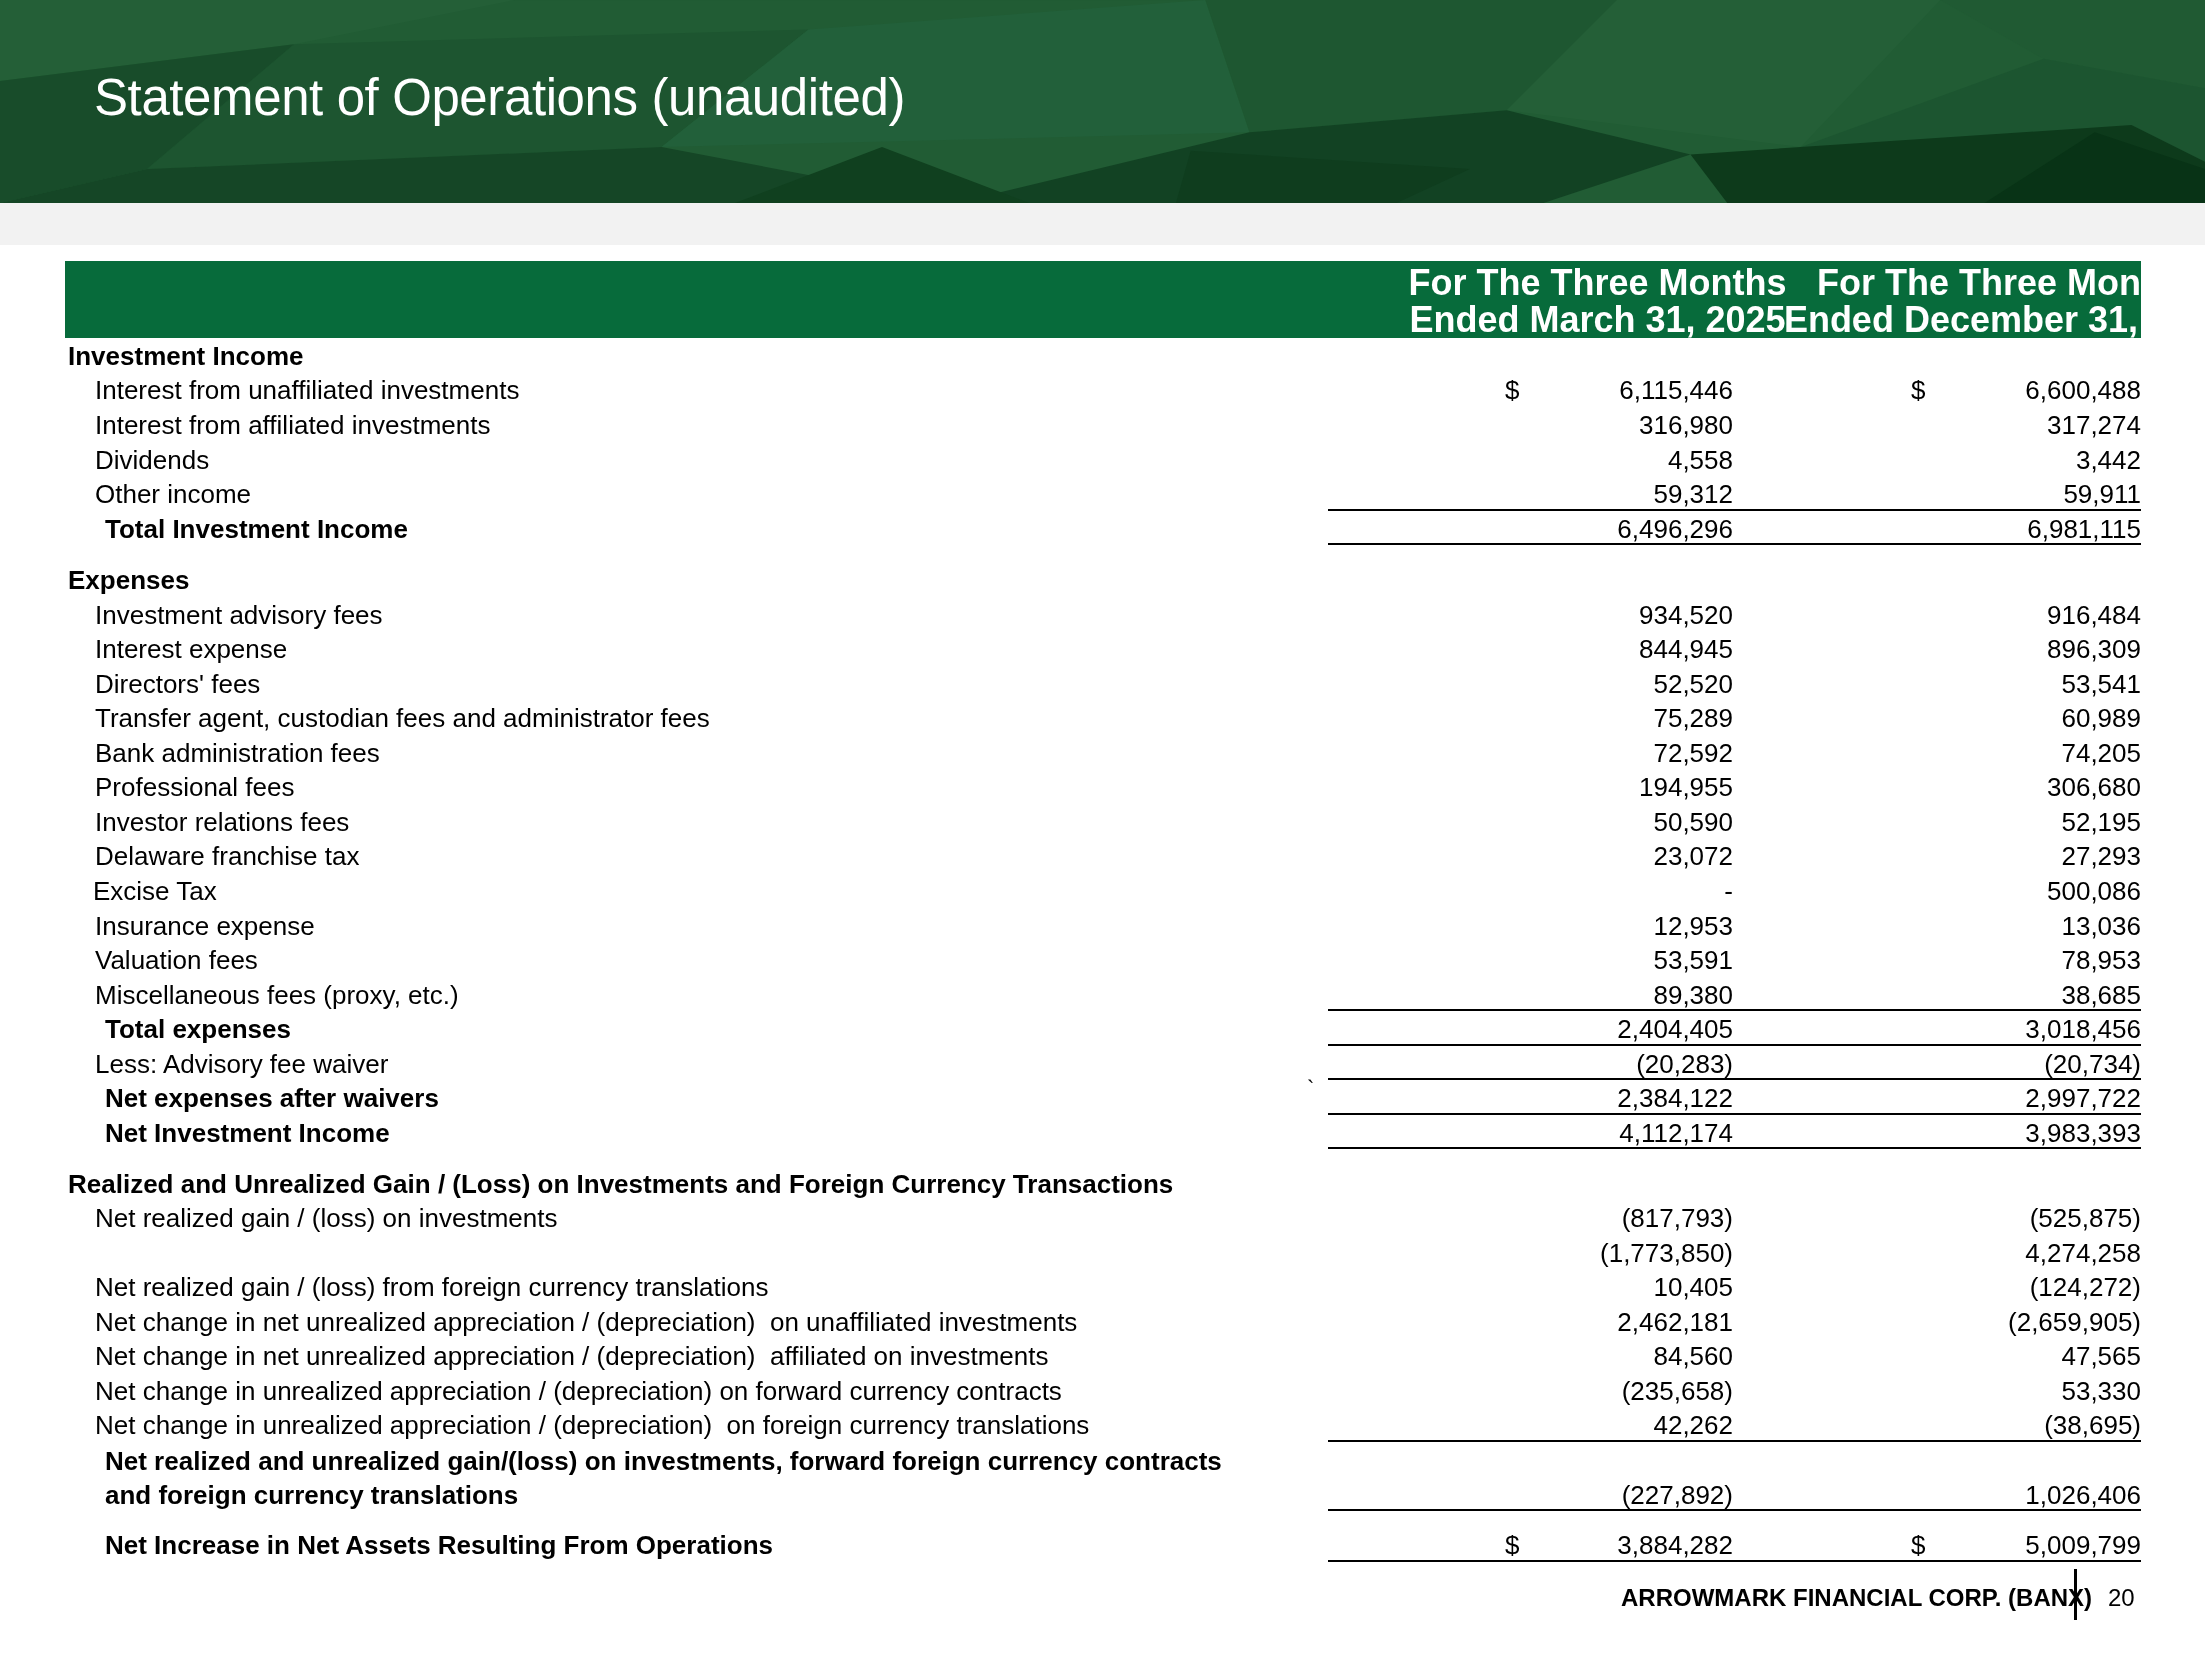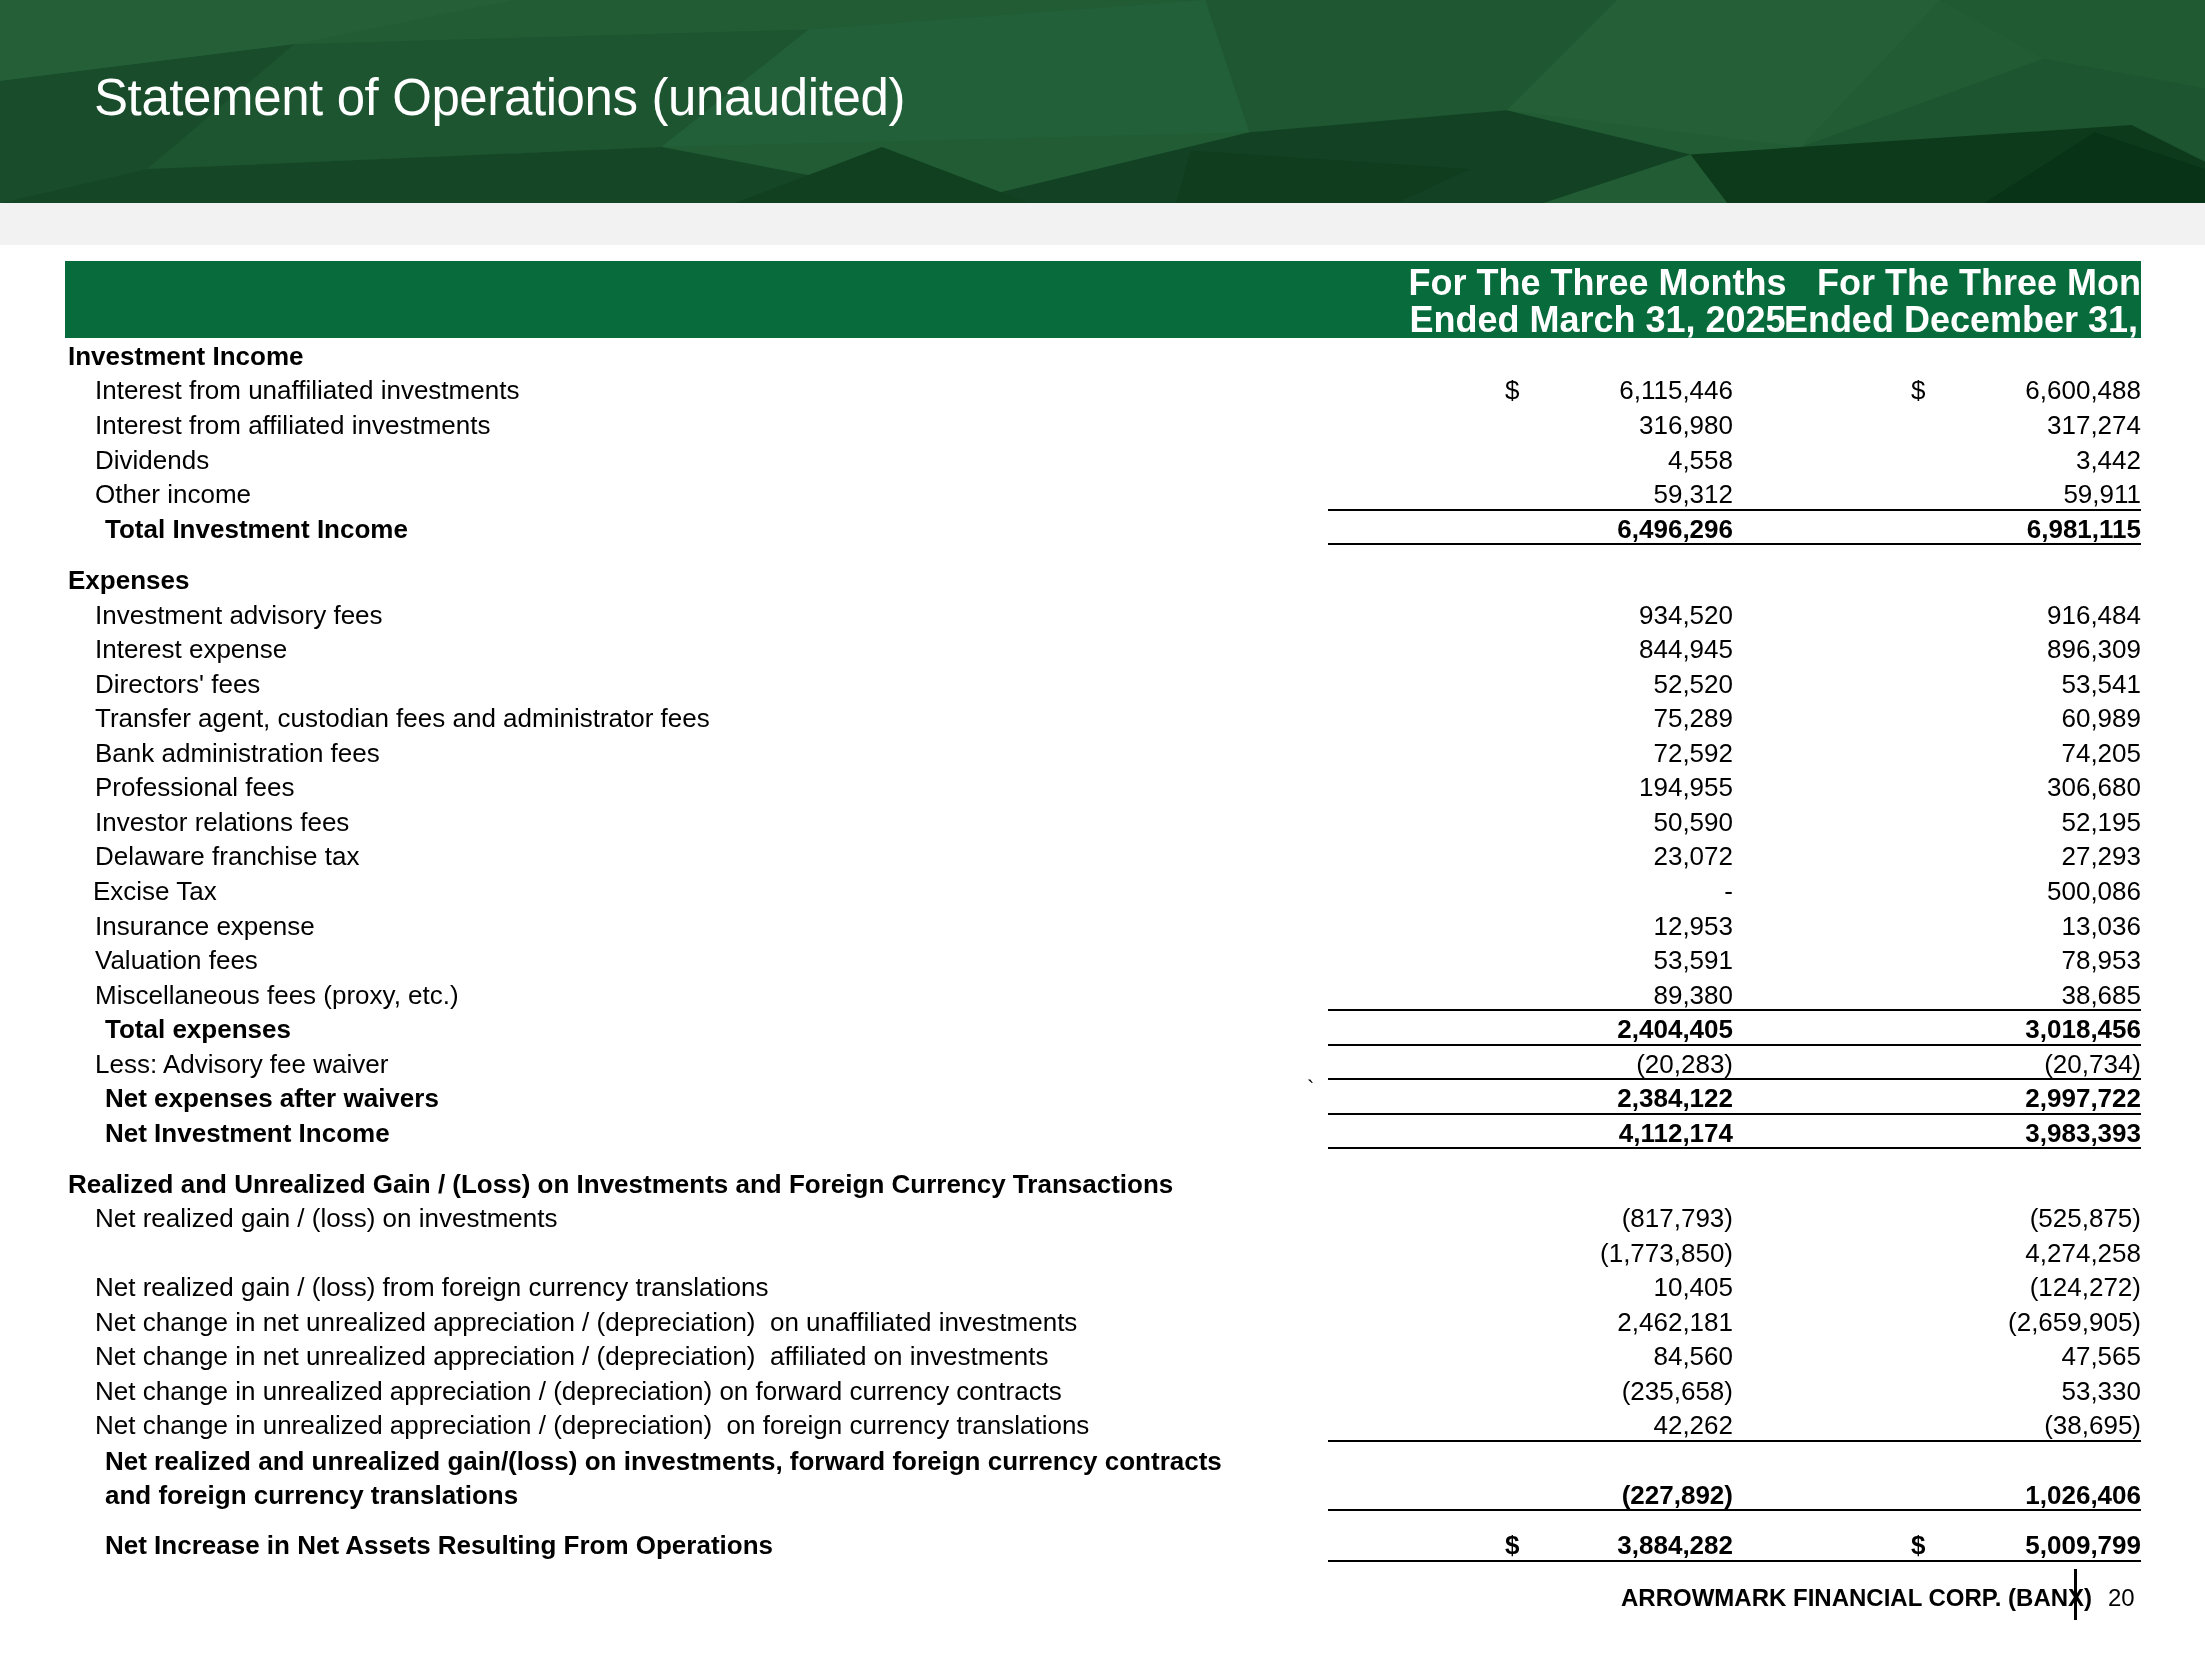--- a/index.html
+++ b/index.html
@@ -18,21 +18,21 @@
   .lbl{position:absolute;white-space:nowrap;}
   .lbl.sec{left:68px;font-weight:bold;}
   .lbl.item{left:95px;}
   .lbl.bold{font-weight:bold;margin-left:10px;}
   .v{position:absolute;text-align:right;white-space:nowrap;}
   .v1{right:472px;}
   .v2{right:64px;}
   .cur{position:absolute;}
   .cur1{left:1505px;}
   .cur2{left:1911px;}
-  .b .v,.b .cur{font-weight:bold;}
+  .b .v,.b .cur{font-weight:normal;}
   .rule{position:absolute;left:1328px;width:813px;height:2.2px;background:#000;}
   .tick{position:absolute;left:1307px;font-size:22px;}
   .footer{position:absolute;top:1584px;font-size:24px;font-weight:bold;white-space:nowrap;}
   .footer-name{left:1621px;}
   .footer-bar{position:absolute;left:2074px;top:1569px;width:2.9px;height:51px;background:#000;}
   .footer-page{left:2108px;font-weight:normal;}
 </style>
 </head>
 <body>
 

